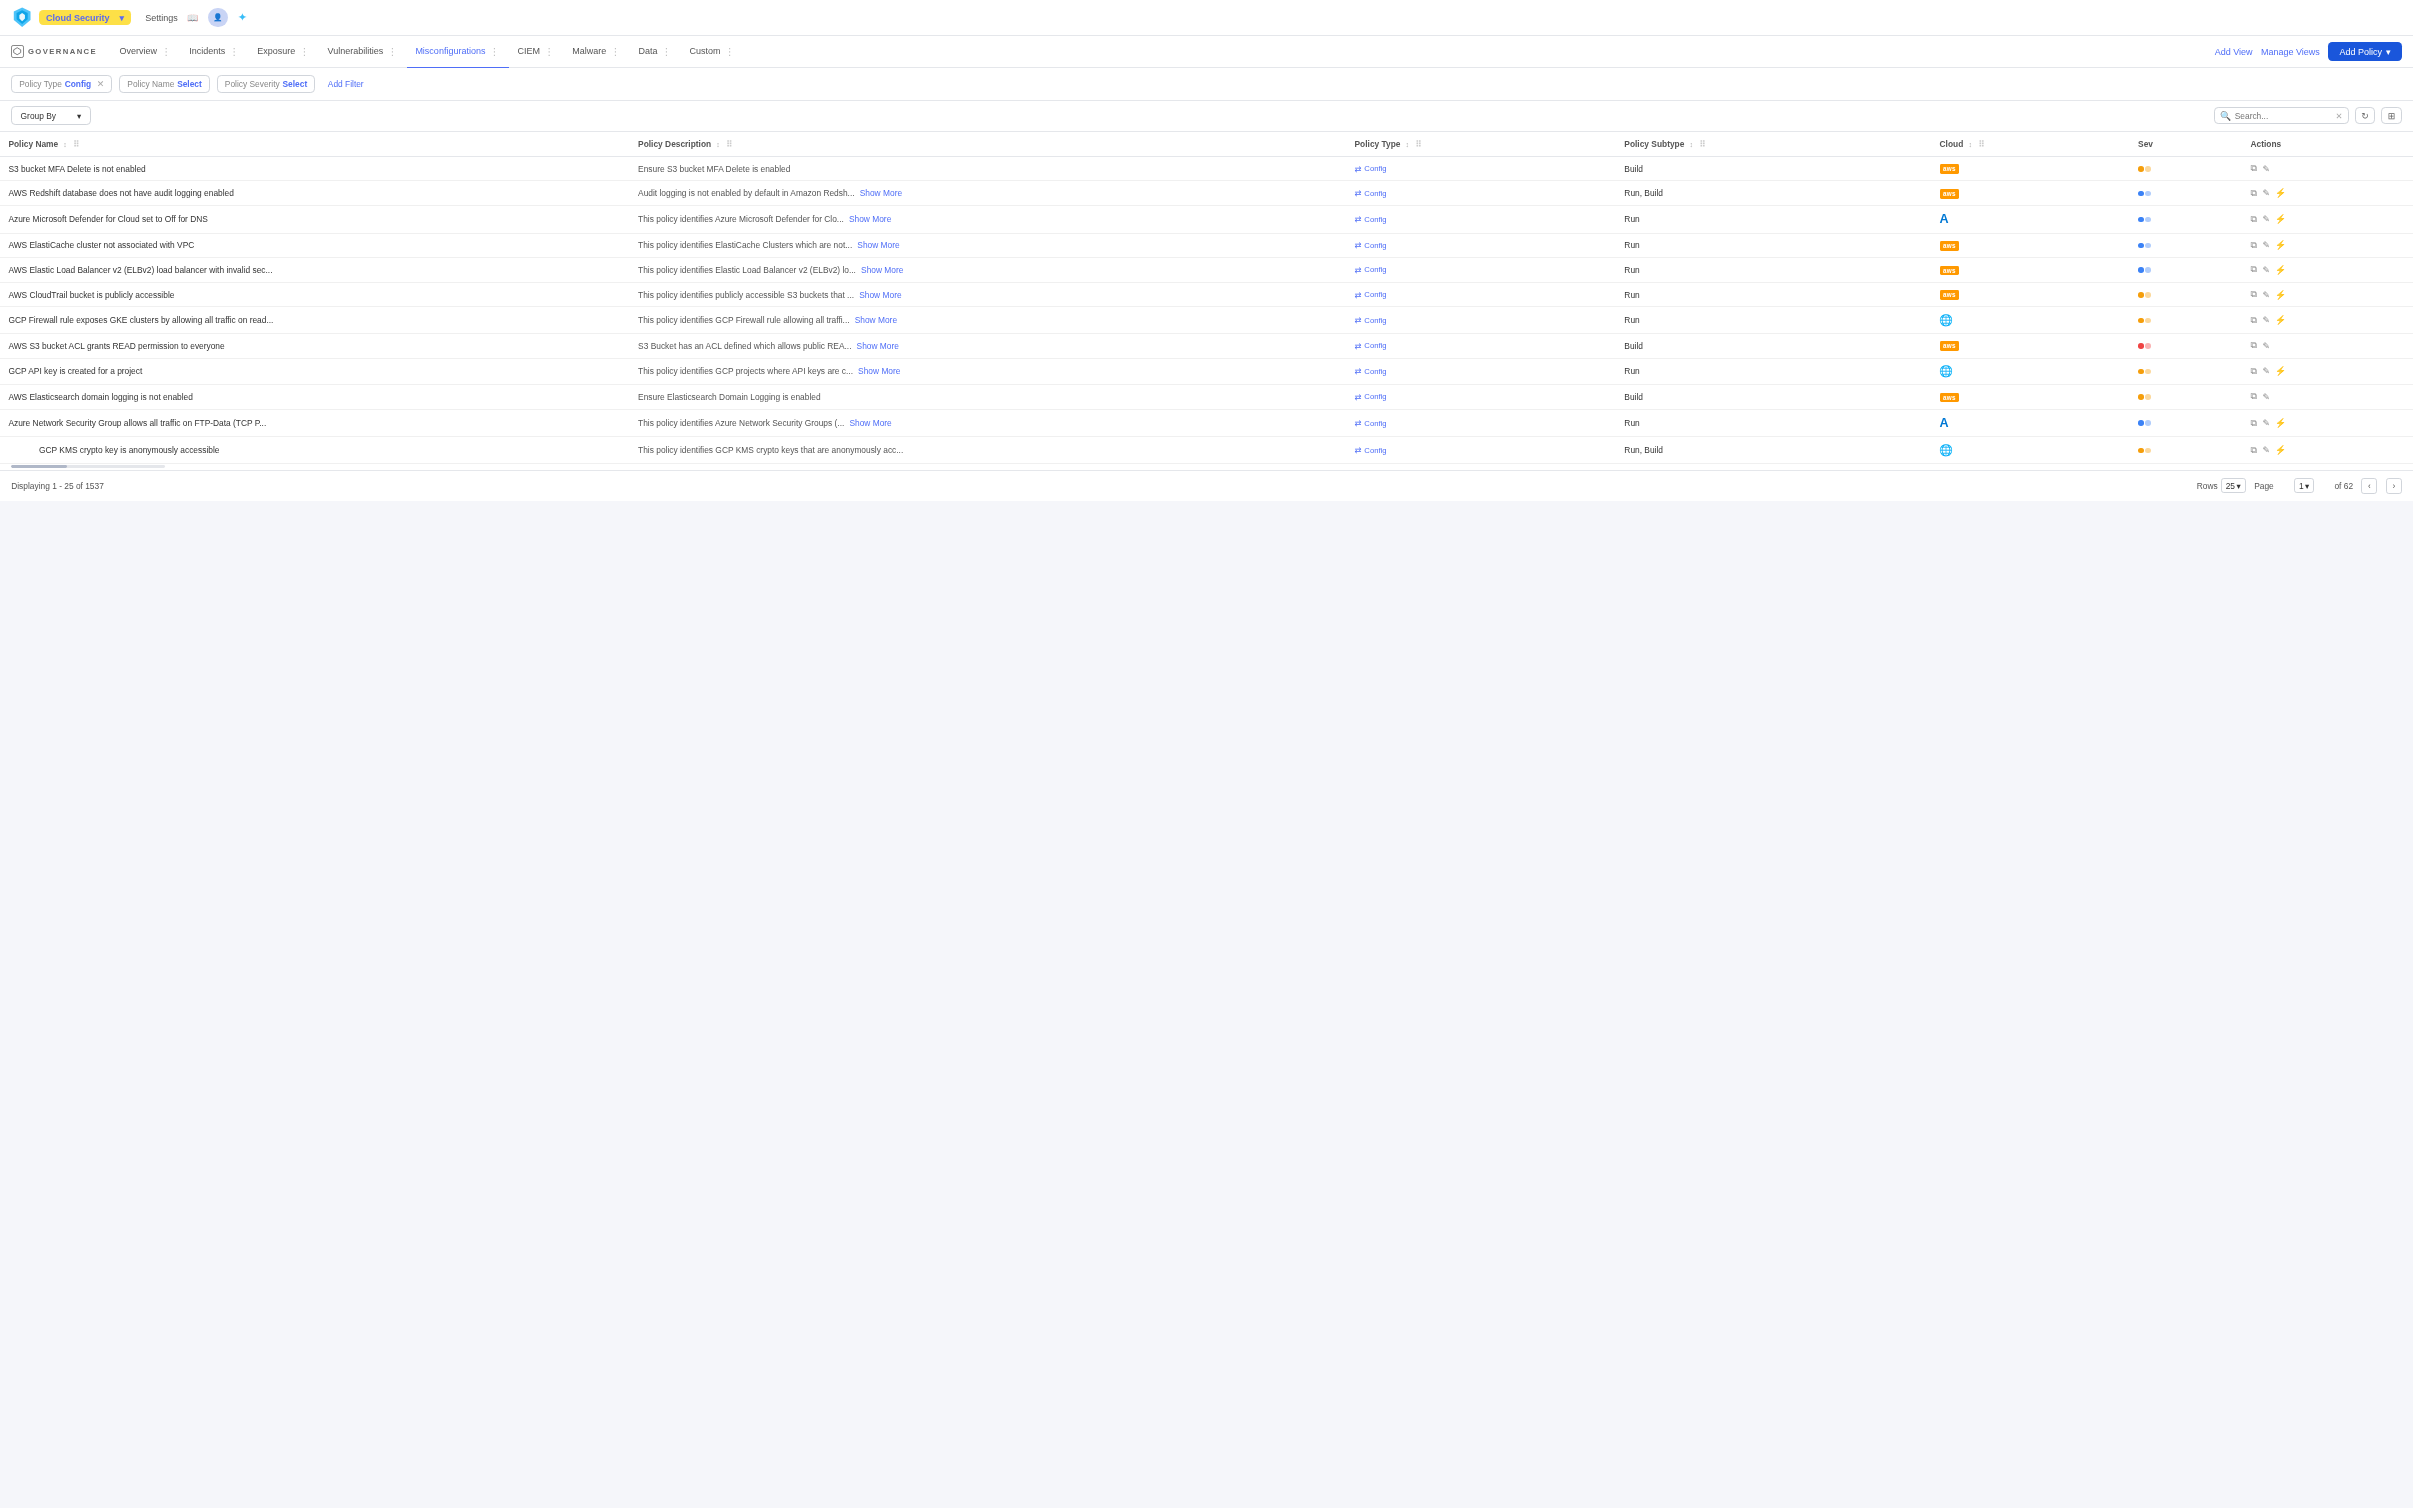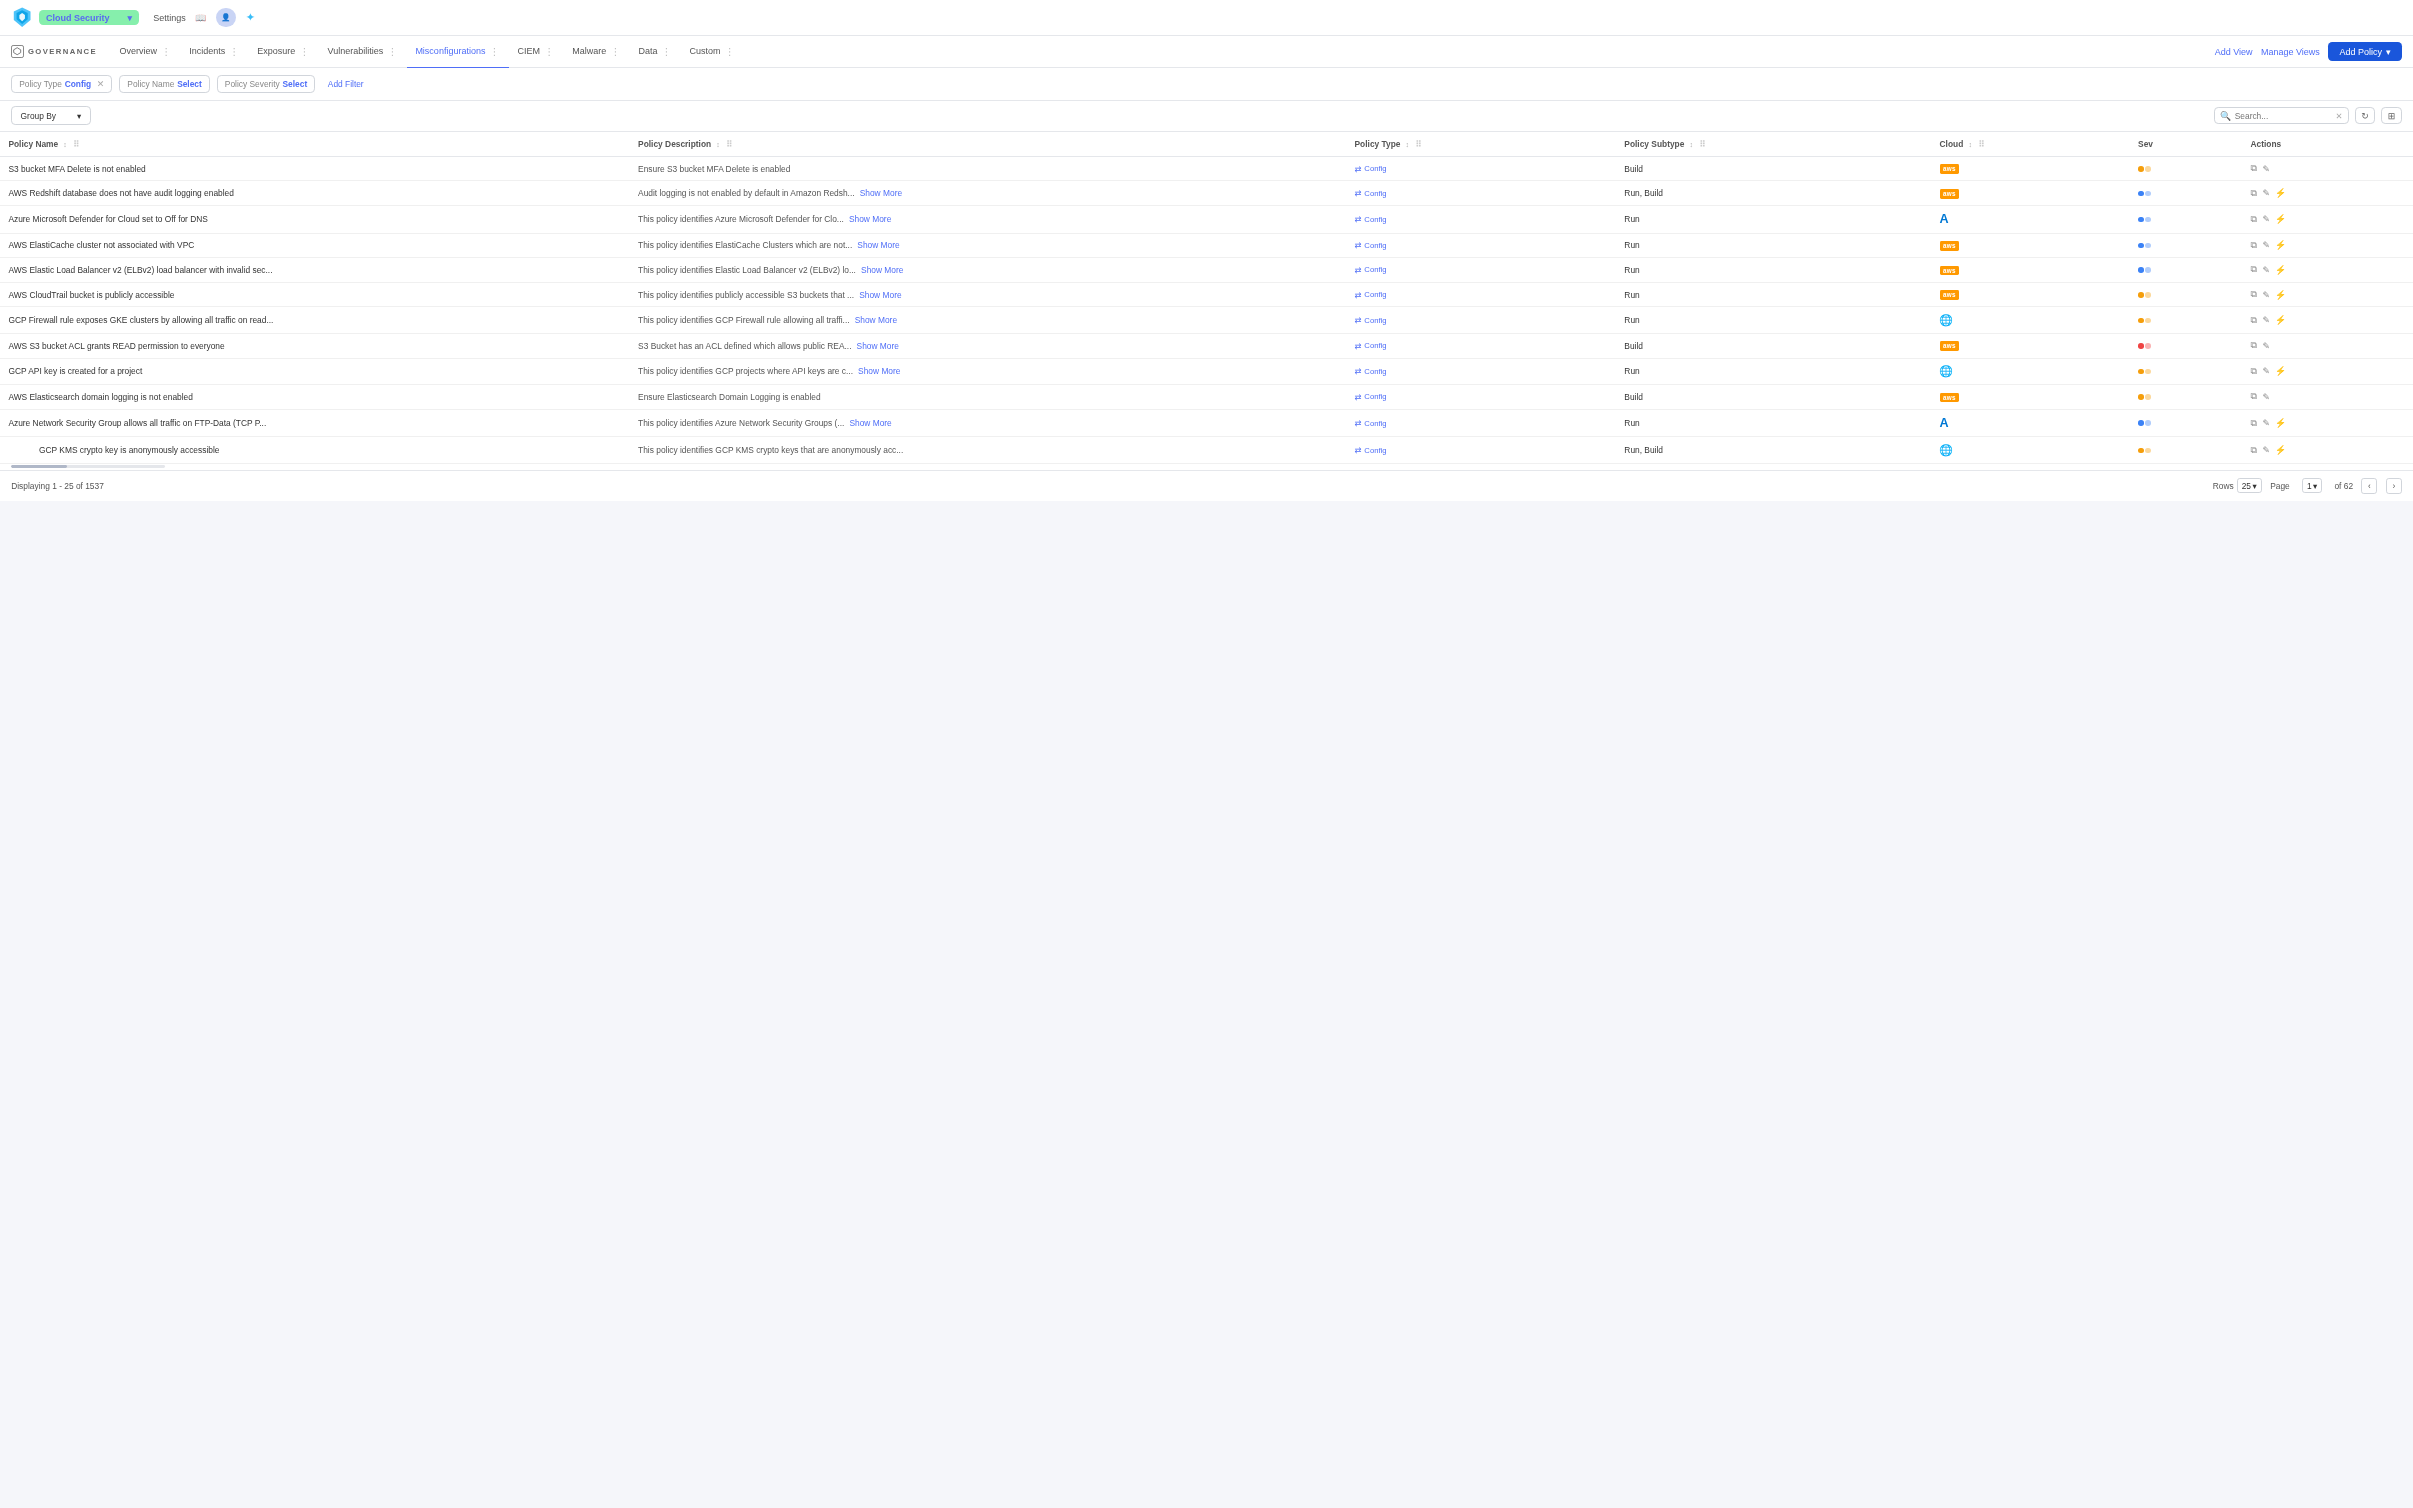--- a/index.html
+++ b/index.html
@@ -1,21 +1,21 @@
 <!DOCTYPE html>
 <html style="font-size:11.2px"><head>
   <meta charset="utf-8">
   <style>
     * { box-sizing: border-box; margin: 0; padding: 0; }
     body { font-family: -apple-system, BlinkMacSystemFont, 'Segoe UI', Arial, sans-serif; font-size: 9px; background: #f5f6fa; color: #333; }
 
     
     .top-nav { background: #fff; display: flex; align-items: center; padding: 0 11.2px; height: 36px; border-bottom: 0.7px solid #e5e7eb; }
     .logo { width: 22.3px; height: 22.3px; margin-right: 5.6px; }
-    .app-switcher { display: flex; align-items: center; background: #86efac; border-radius: 4.2px; padding: 2.8px 7px; margin-right: 14px; cursor: pointer; color: #5b6af0; font-weight: 600; font-size: 9px; gap: 18px; }
+    .app-switcher { display: flex; align-items: center; background: #fde047; border-radius: 4.2px; padding: 2.8px 7px; margin-right: 14px; cursor: pointer; color: #5b6af0; font-weight: 600; font-size: 9px; gap: 10px; }
     .nav-items { display: flex; align-items: center; gap: 2.8px; flex: 1; }
     .nav-item { padding: 4.2px 8.4px; border-radius: 4.2px; cursor: pointer; font-size: 9px; color: #555; white-space: nowrap; }
     .nav-item.active { background: #4f6ef7; color: #fff; border-radius: 4.2px; }
     .top-right { display: flex; align-items: center; gap: 9.8px; }
     .top-right-item { font-size: 9px; color: #555; cursor: pointer; }
     .avatar { width: 19.6px; height: 19.6px; border-radius: 50%; background: #c9d4f5; display: flex; align-items: center; justify-content: center; font-size: 7.7px; color: #4f6ef7; }
 
     
     .sub-nav { background: #fff; display: flex; align-items: center; padding: 0 11.2px; height: 32px; border-bottom: 0.7px solid #e5e7eb; gap: 0; }
     .sub-nav-logo { display: flex; align-items: center; gap: 4.2px; margin-right: 14px; }
@@ -56,21 +56,21 @@
     .show-more { color: #4f6ef7; cursor: pointer; margin-left: 2.8px; white-space: nowrap; }
     .policy-type-chip { display: inline-flex; align-items: center; gap: 2.8px; font-size: 7.7px; color: #4f6ef7; }
     .actions-cell { display: flex; align-items: center; gap: 5.6px; }
     .action-icon { color: #888; cursor: pointer; font-size: 9px; }
 
     
     .pagination-bar { background: #fff; border-top: 0.7px solid #e5e7eb; display: flex; align-items: center; padding: 7px 11.2px; font-size: 8.4px; color: #555; }
     .pagination-right { margin-left: auto; display: flex; align-items: center; gap: 8.4px; }
     .rows-select { display: flex; align-items: center; gap: 2.8px; }
     .select-box { border: 0.7px solid #d1d5db; border-radius: 2.8px; padding: 1.4px 4.2px; font-size: 8.4px; cursor: pointer; background: #fff; color: #333; display: flex; align-items: center; gap: 1.4px; }
-    .page-select { display: flex; align-items: center; gap: 12px; }
+    .page-select { display: flex; align-items: center; gap: 20px; }
     .page-nav-btn { border: 0.7px solid #d1d5db; border-radius: 2.8px; padding: 2.1px 5.6px; cursor: pointer; background: #fff; color: #555; font-size: 8.4px; }
     .page-nav-btn:disabled { color: #ccc; cursor: default; }
 
     
     .table-scroll { overflow-x: auto; }
     .table-scroll::-webkit-scrollbar { height: 4.2px; }
     .table-scroll::-webkit-scrollbar-thumb { background: #d1d5db; border-radius: 2.1px; }
 
     .page-wrapper { min-height: 100vh; background: #f5f6fa; }
     .content-area { background: #fff; }

